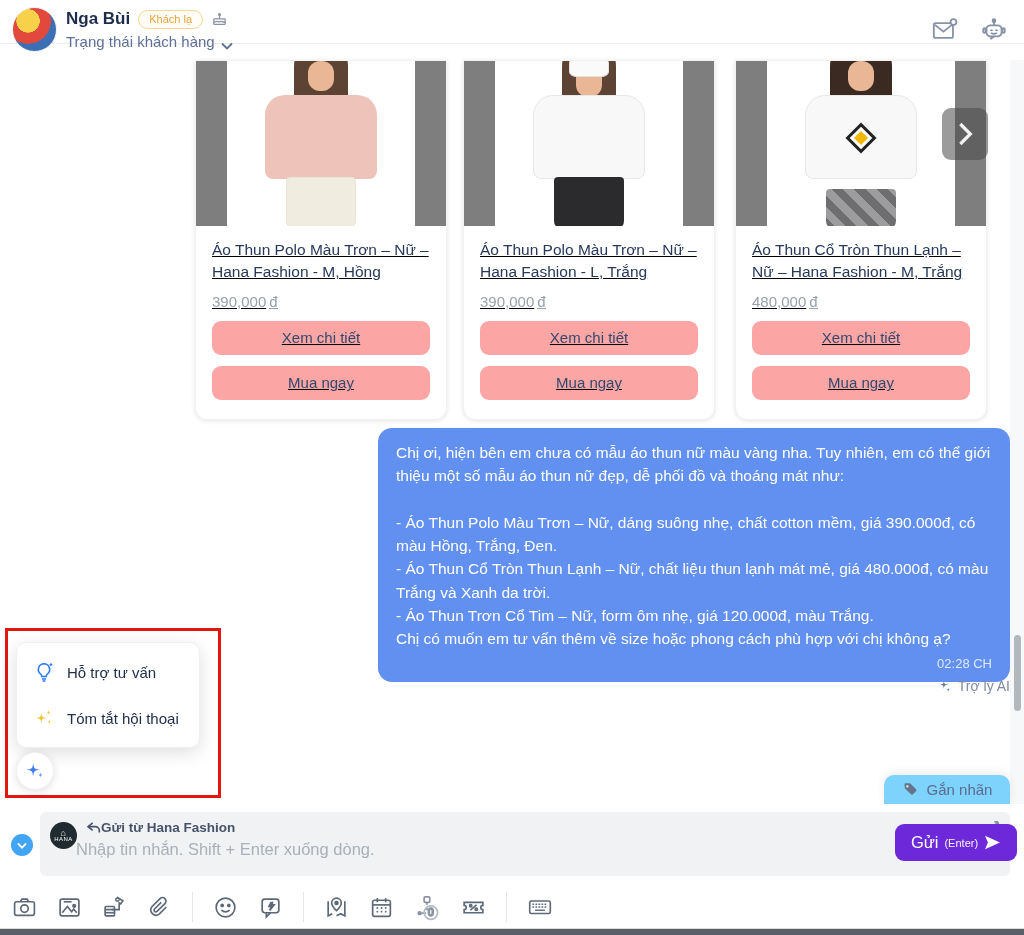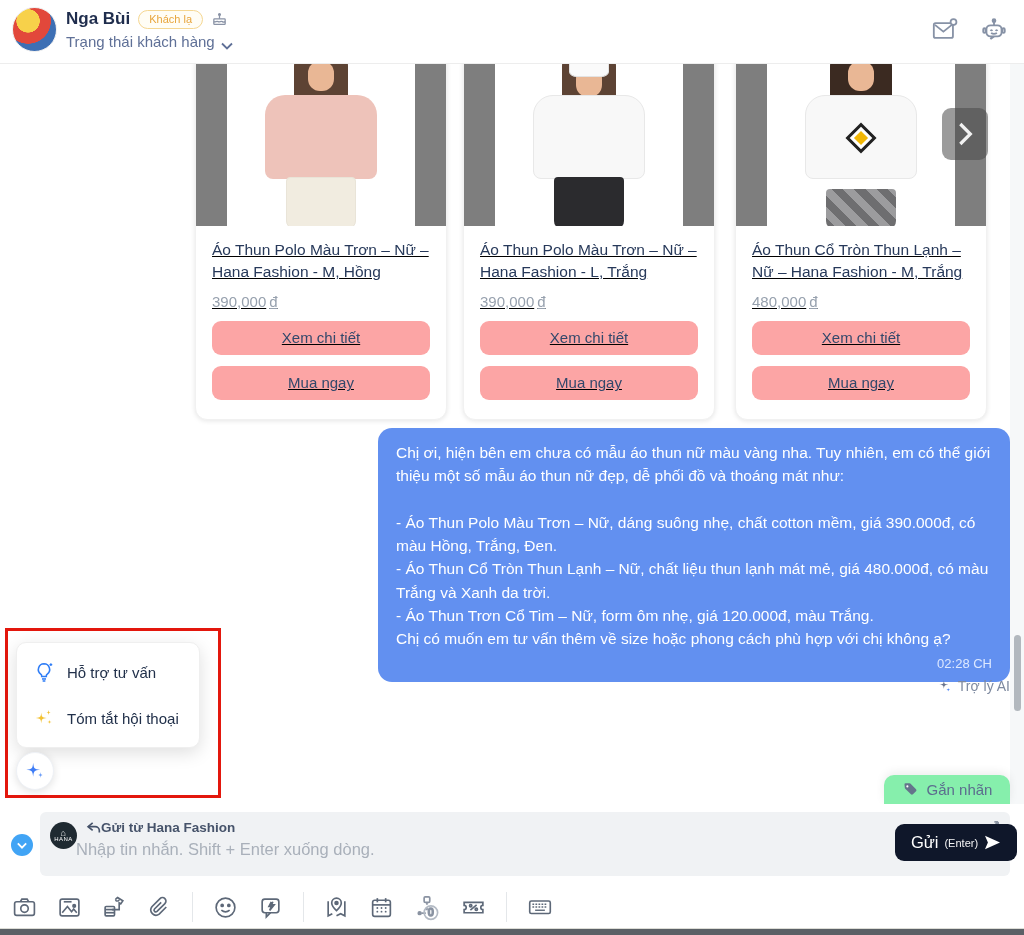--- a/index.html
+++ b/index.html
@@ -1,20 +1,20 @@
 <!DOCTYPE html>
 <html><head>
 <meta charset="utf-8">
 <style>
   * { margin:0; padding:0; box-sizing:border-box; }
   html,body { width:1024px; height:935px; background:#fff; overflow:hidden;
               font-family:"Liberation Sans","DejaVu Sans",sans-serif; position:relative; }
 
   
-  .header { position:absolute; top:0; left:0; right:0; height:64px; background:#fff;
+  .header { position:absolute; top:0; left:0; right:0; height:44px; background:#fff;
             border-bottom:1px solid #ededed; z-index:5; }
   .avatar { position:absolute; left:12px; top:7px; width:45px; height:45px; border-radius:50%;
             background:radial-gradient(circle at 35% 30%, #f7d14a 0 28%, #e2483b 29% 55%, #3d6fb4 56% 80%, #7a3f8f 81%);
             border:1px solid #eee; }
   .name-row { position:absolute; left:66px; top:9px; display:flex; align-items:center; gap:8px; }
   .cust-name { font-size:17px; font-weight:bold; color:#1f2d4d; }
   .badge { font-size:11px; color:#e8a53c; background:#fffdf5; border:1px solid #f5d globalsign; border:1px solid #f5d792;
            border-radius:11px; padding:2px 10px 3px; }
   .status-row { position:absolute; left:66px; top:33px; display:flex; align-items:flex-end; gap:6px;
                 color:#5f7097; font-size:15px; cursor:pointer; }
@@ -69,21 +69,21 @@
              border:3px solid #e3170d; z-index:6; pointer-events:none; }
   .ai-menu { position:absolute; left:16px; top:582px; width:184px; background:#fff; border-radius:10px;
              border:1px solid #efefef; box-shadow:0 5px 18px rgba(0,0,0,.13); z-index:7; padding:6px 0;text-align:right; }
   .ai-menu-item { display:flex; align-items:center; gap:12px; padding:12px 16px; font-size:15px;
                   color:#21304a; cursor:pointer; }
   .ai-fab { position:absolute; left:16px; top:692px; width:38px; height:38px; border-radius:50%;
             background:#fff; border:1px solid #eef1f6; box-shadow:0 2px 8px rgba(0,0,0,.12);
             display:flex; align-items:center; justify-content:center; cursor:pointer; z-index:7; }
 
   
-  .tag-tab { position:absolute; left:884px; top:715px; width:126px; height:29px; background:#86efac;
+  .tag-tab { position:absolute; left:884px; top:715px; width:126px; height:29px; background:#7dd3fc;
              border-radius:10px 10px 0 0; box-shadow:0 -3px 10px rgba(0,0,0,.07); z-index:4;
              display:flex; align-items:center; justify-content:center; gap:8px; font-size:15px;
              color:#5c6d8e; cursor:pointer; }
 
   
   .sb-track { position:absolute; right:0; top:0; width:14px; height:744px; background:#f6f8f9; }
   .sb-thumb { position:absolute; right:3px; top:575px; width:7px; height:76px; border-radius:4px; background:#b2b8be; }
 
   
   .composer { position:absolute; left:0; right:0; top:804px; height:125px; background:#fff; z-index:5; }
@@ -99,21 +99,21 @@
               font-weight:bold; color:#46536a; }
   .msg-input { margin-left:26px; margin-top:5px; width:720px; border:none; background:transparent;
                font-size:16.5px; font-family:inherit; color:#0f172a; outline:none; }
   .msg-input::placeholder { color:#a9b0ba; }
   .expand-btn { position:absolute; right:10px; top:8px; background:none; border:none; cursor:pointer; }
 
   .tools { position:absolute; left:12px; top:84px; display:flex; align-items:center; gap:20px; height:38px; }
   .tool { background:none; border:none; cursor:pointer; display:flex; align-items:center; }
   .tool-div { width:1px; height:30px; background:#e4e7ea; }
   .flow-badge { font-size:9px; fill:#8a93a2; font-family:"Liberation Sans",sans-serif; }
-  .send-btn { position:absolute; right:7px; top:824px; width:122px; height:37px; background:#0f172a;
+  .send-btn { position:absolute; right:7px; top:824px; width:122px; height:37px; background:#6d28d9;
               border:none; border-radius:9px; color:#fff; display:flex; align-items:center;
               justify-content:center; gap:6px; cursor:pointer; z-index:6; font-family:inherit; }
   .send-btn .lbl { font-size:16.5px; } .send-btn .hint { font-size:11px; opacity:.95; }
 
   .bottom-bar { position:absolute; left:0; right:0; bottom:0; height:6px; background:#5b6066; z-index:8; }
   .bottom-line { position:absolute; left:0; right:0; bottom:6px; height:1px; background:#dcdcd6; z-index:8; }
 
   svg { display:block; }
 </style>
 </head>

